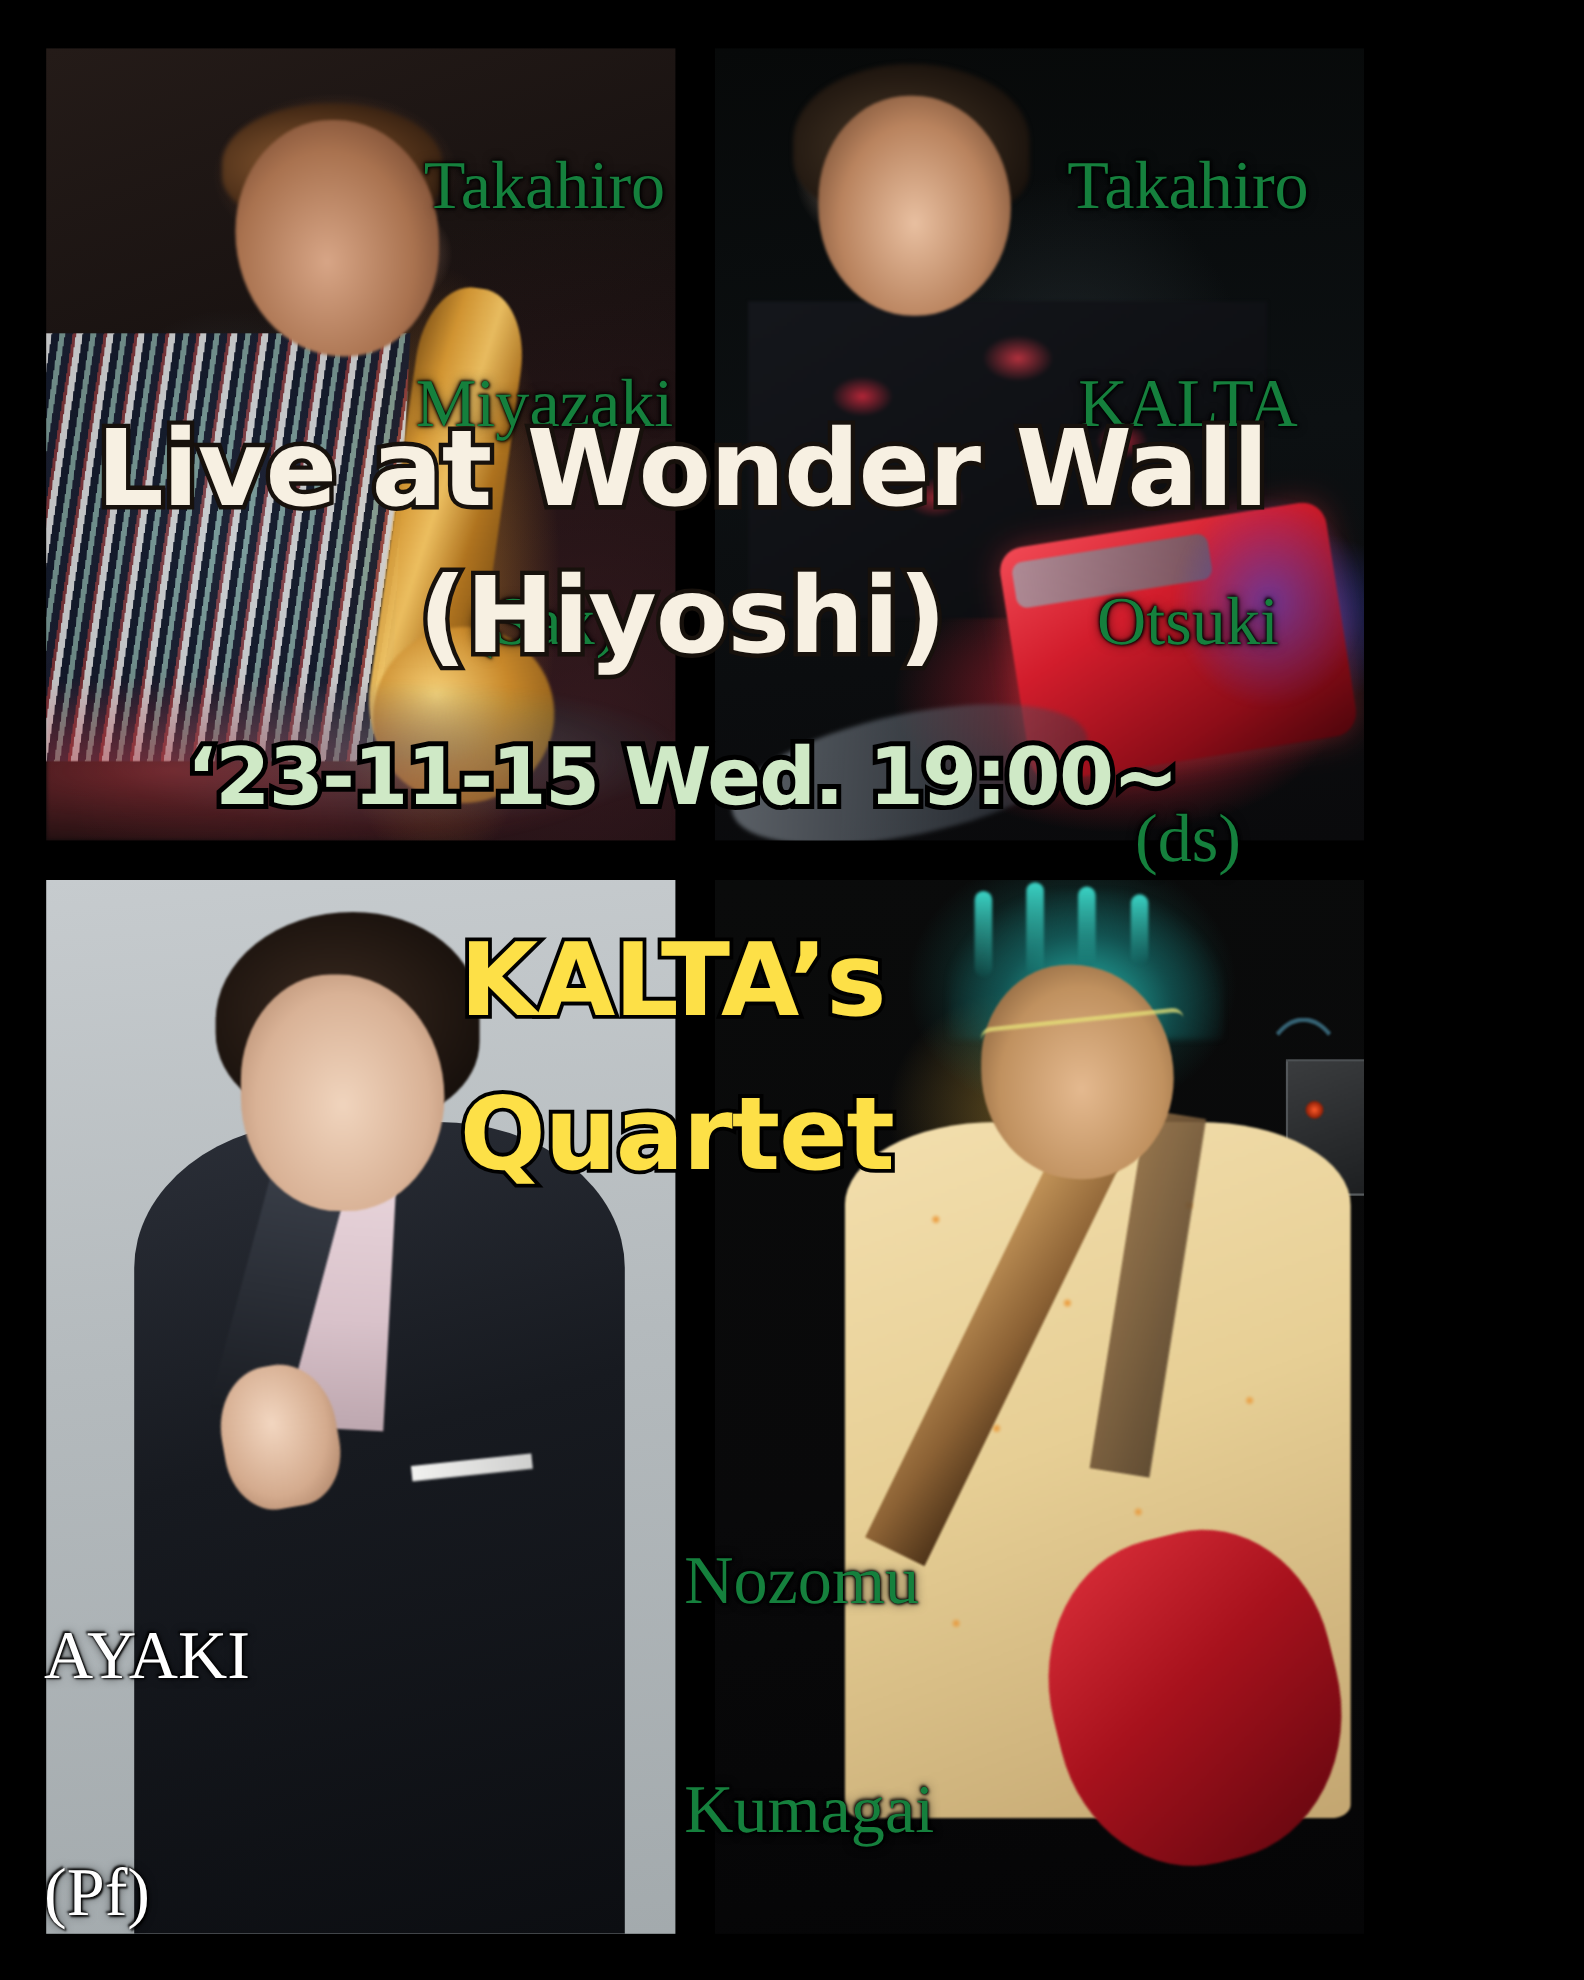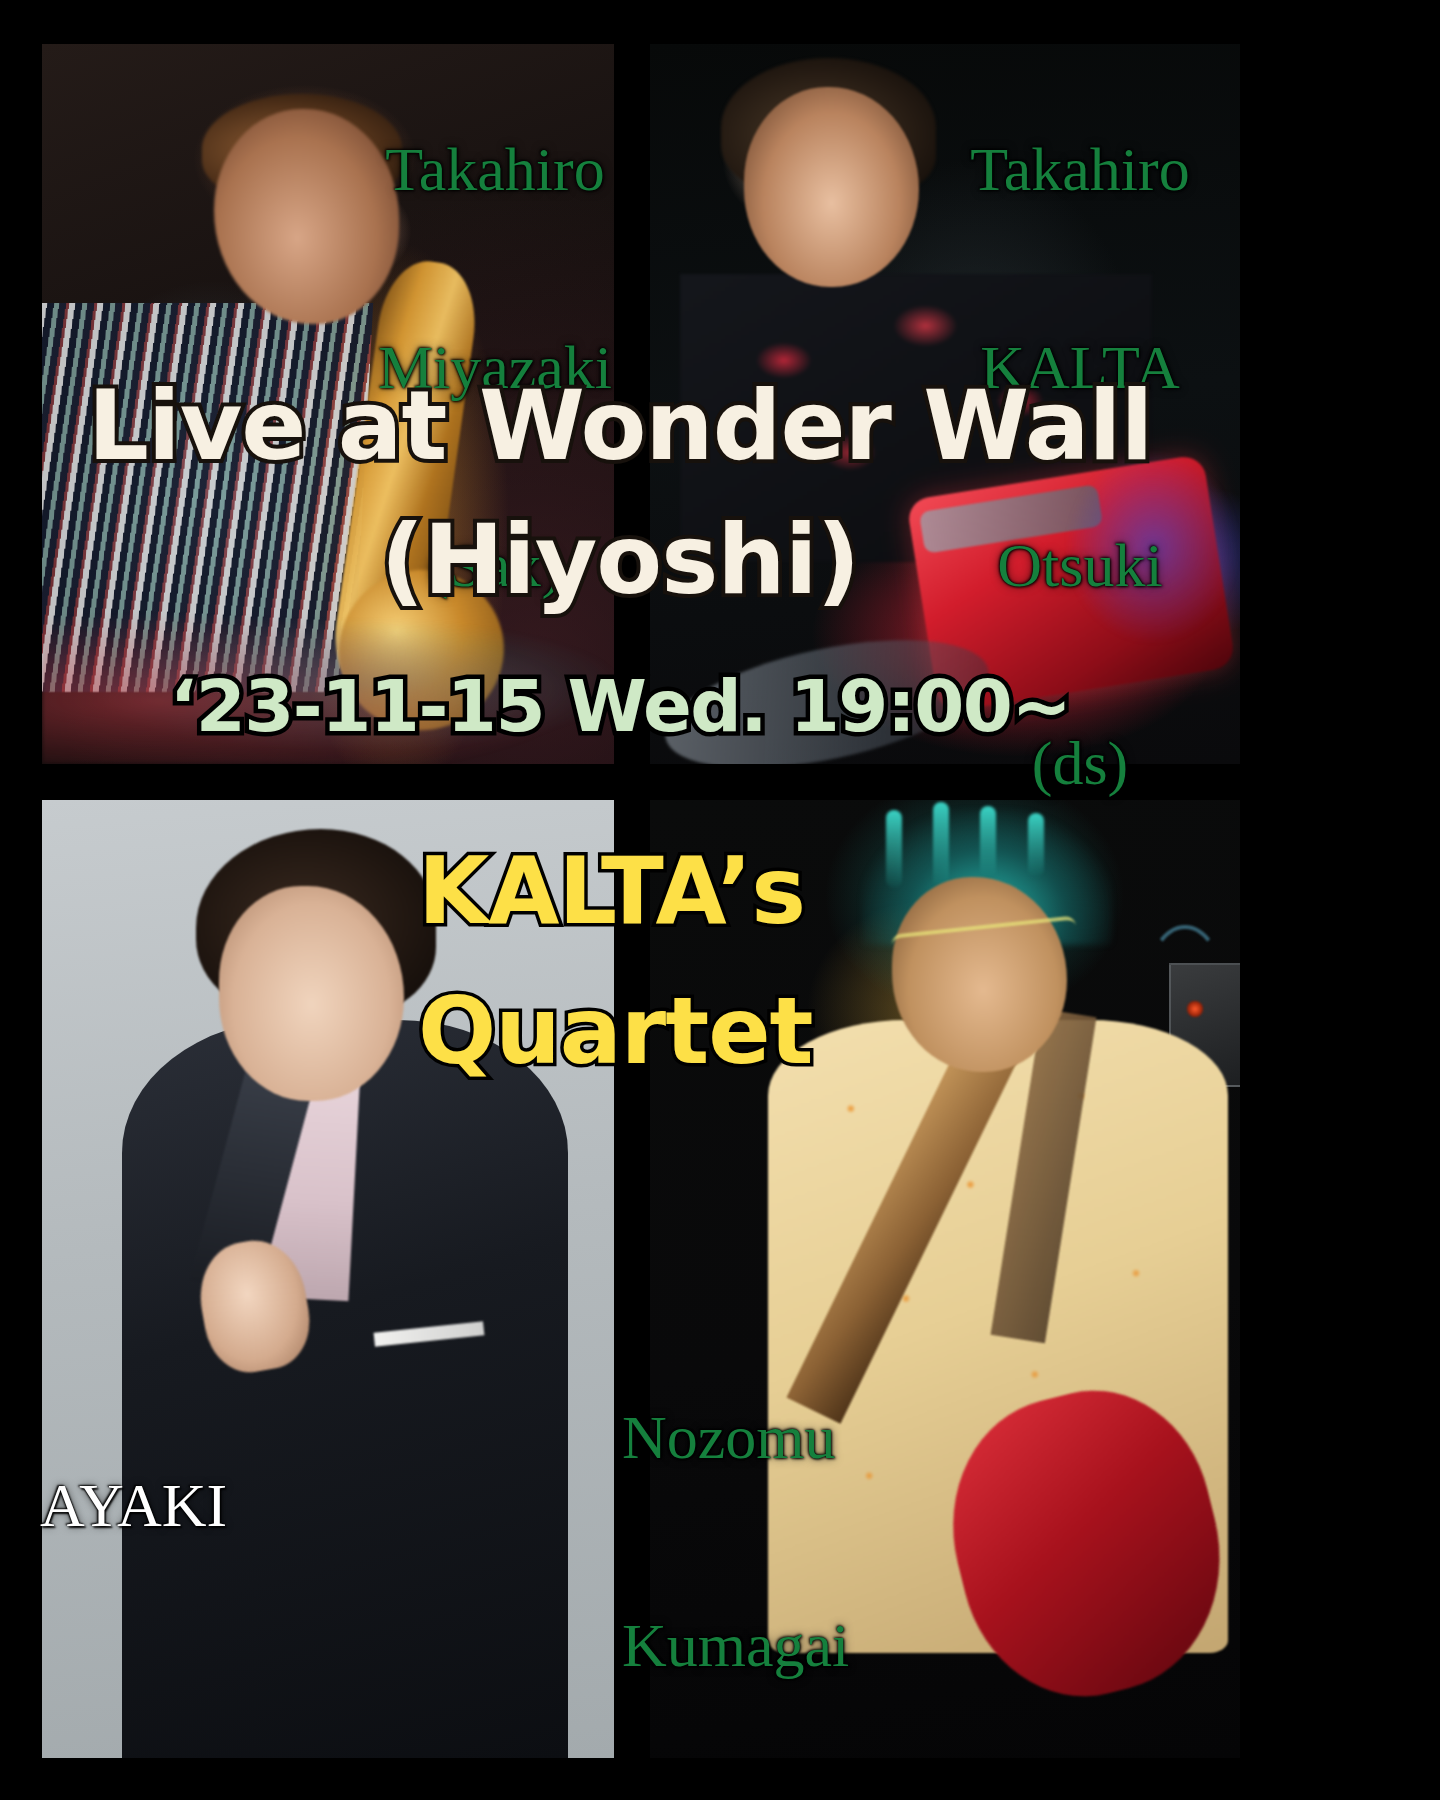--- a/index.html
+++ b/index.html
@@ -421,20 +421,21 @@
 
   <div class="txt name-serif" id="name-drums">
     <span class="nm-line">Takahiro</span>
     <span class="nm-line">KALTA</span>
     <span class="nm-line">Otsuki</span>
     <span class="nm-line">(ds)</span>
   </div>
 
   <div class="txt name-white" id="name-piano">
     <span class="nm-line">AYAKI</span>
+    <span class="nm-line">(Pf)</span>
   </div>
 
   <div class="txt name-serif" id="name-bass">
     <span class="nm-line">Nozomu</span>
     <span class="nm-line">Kumagai</span>
     
   </div>
 
   <div class="txt display" id="title-line2">(Hiyoshi)</div>
   <div class="txt display" id="title-line1">Live at Wonder Wall</div>

